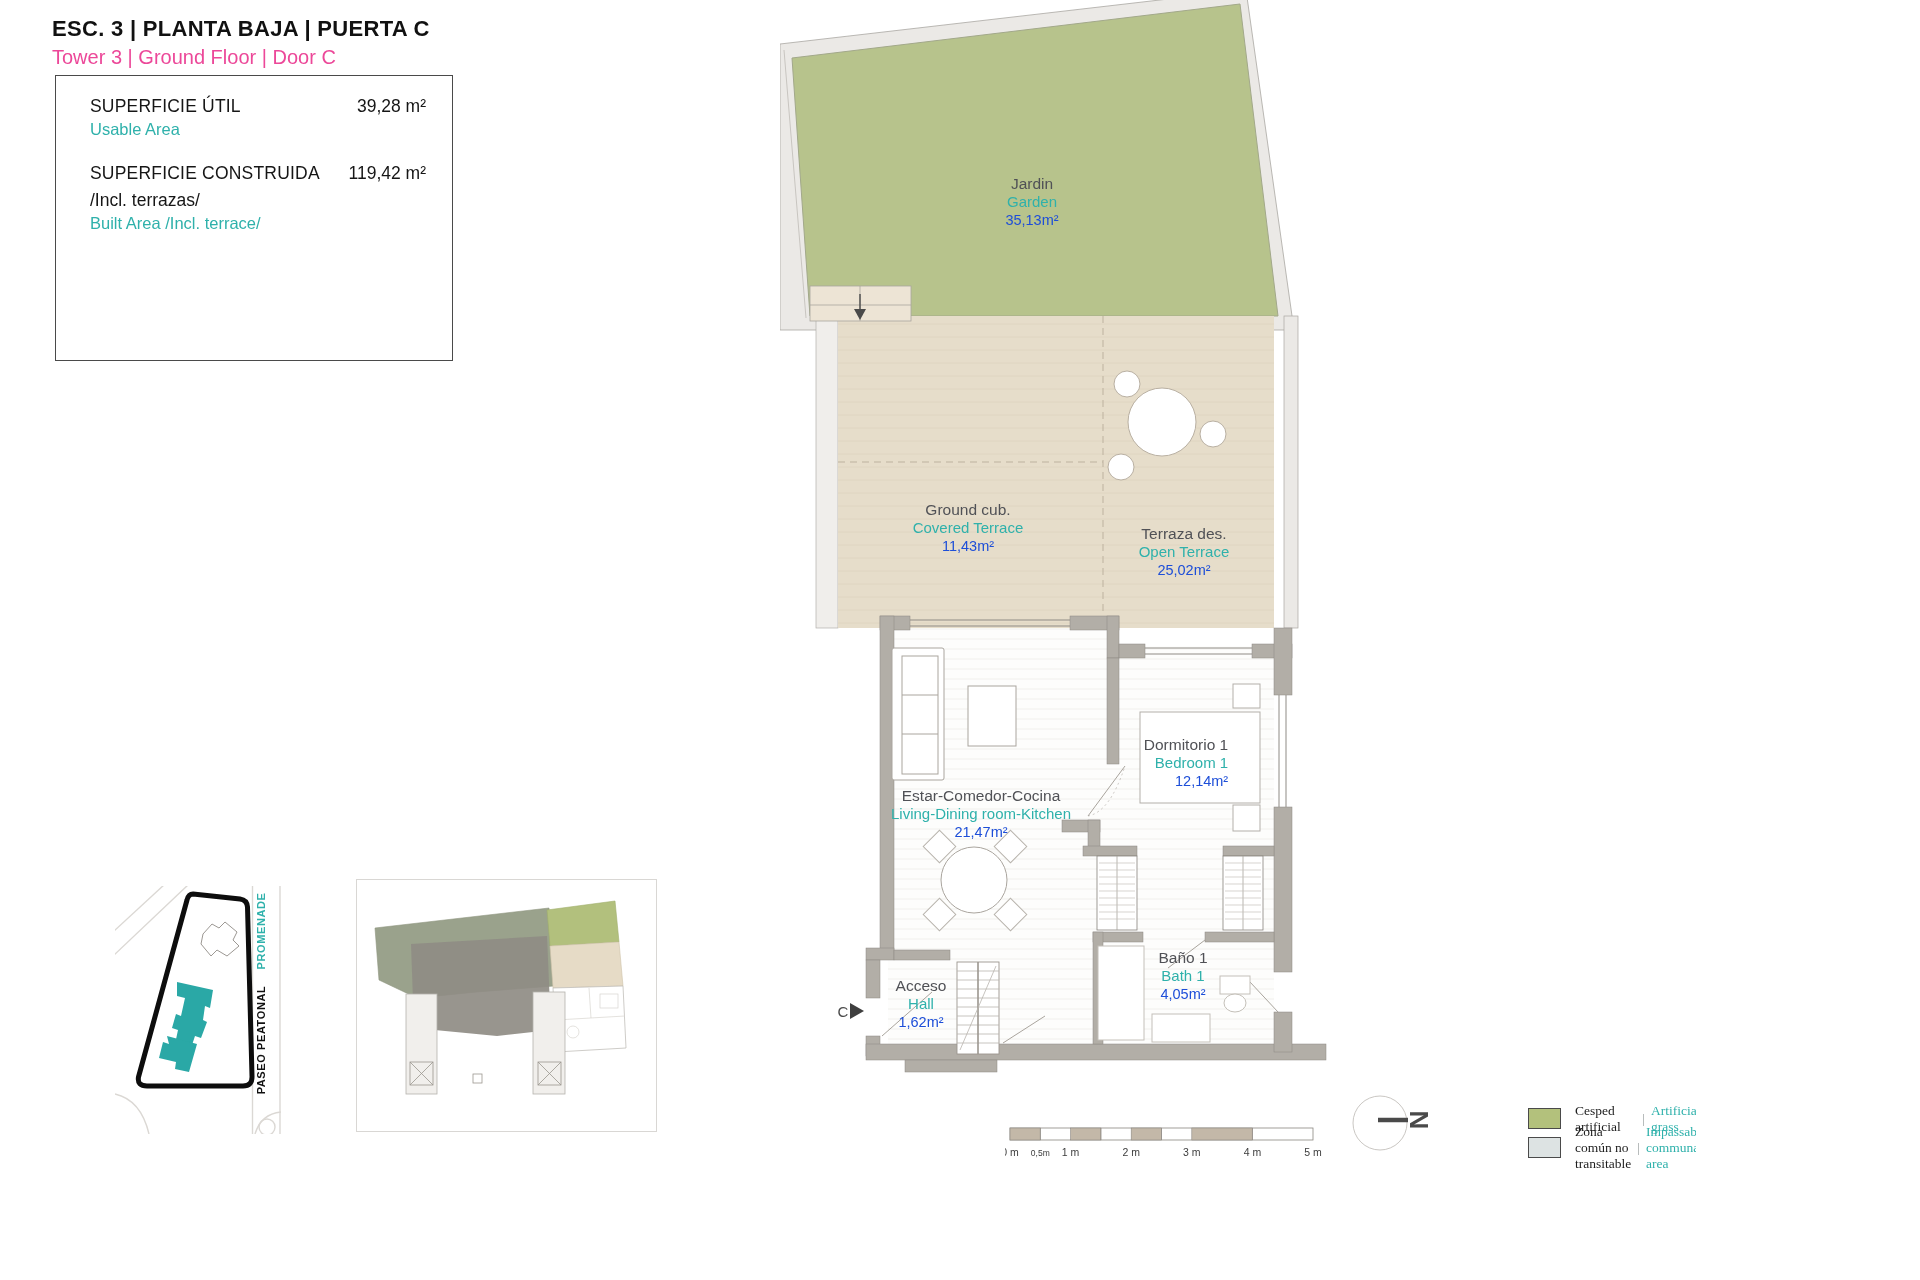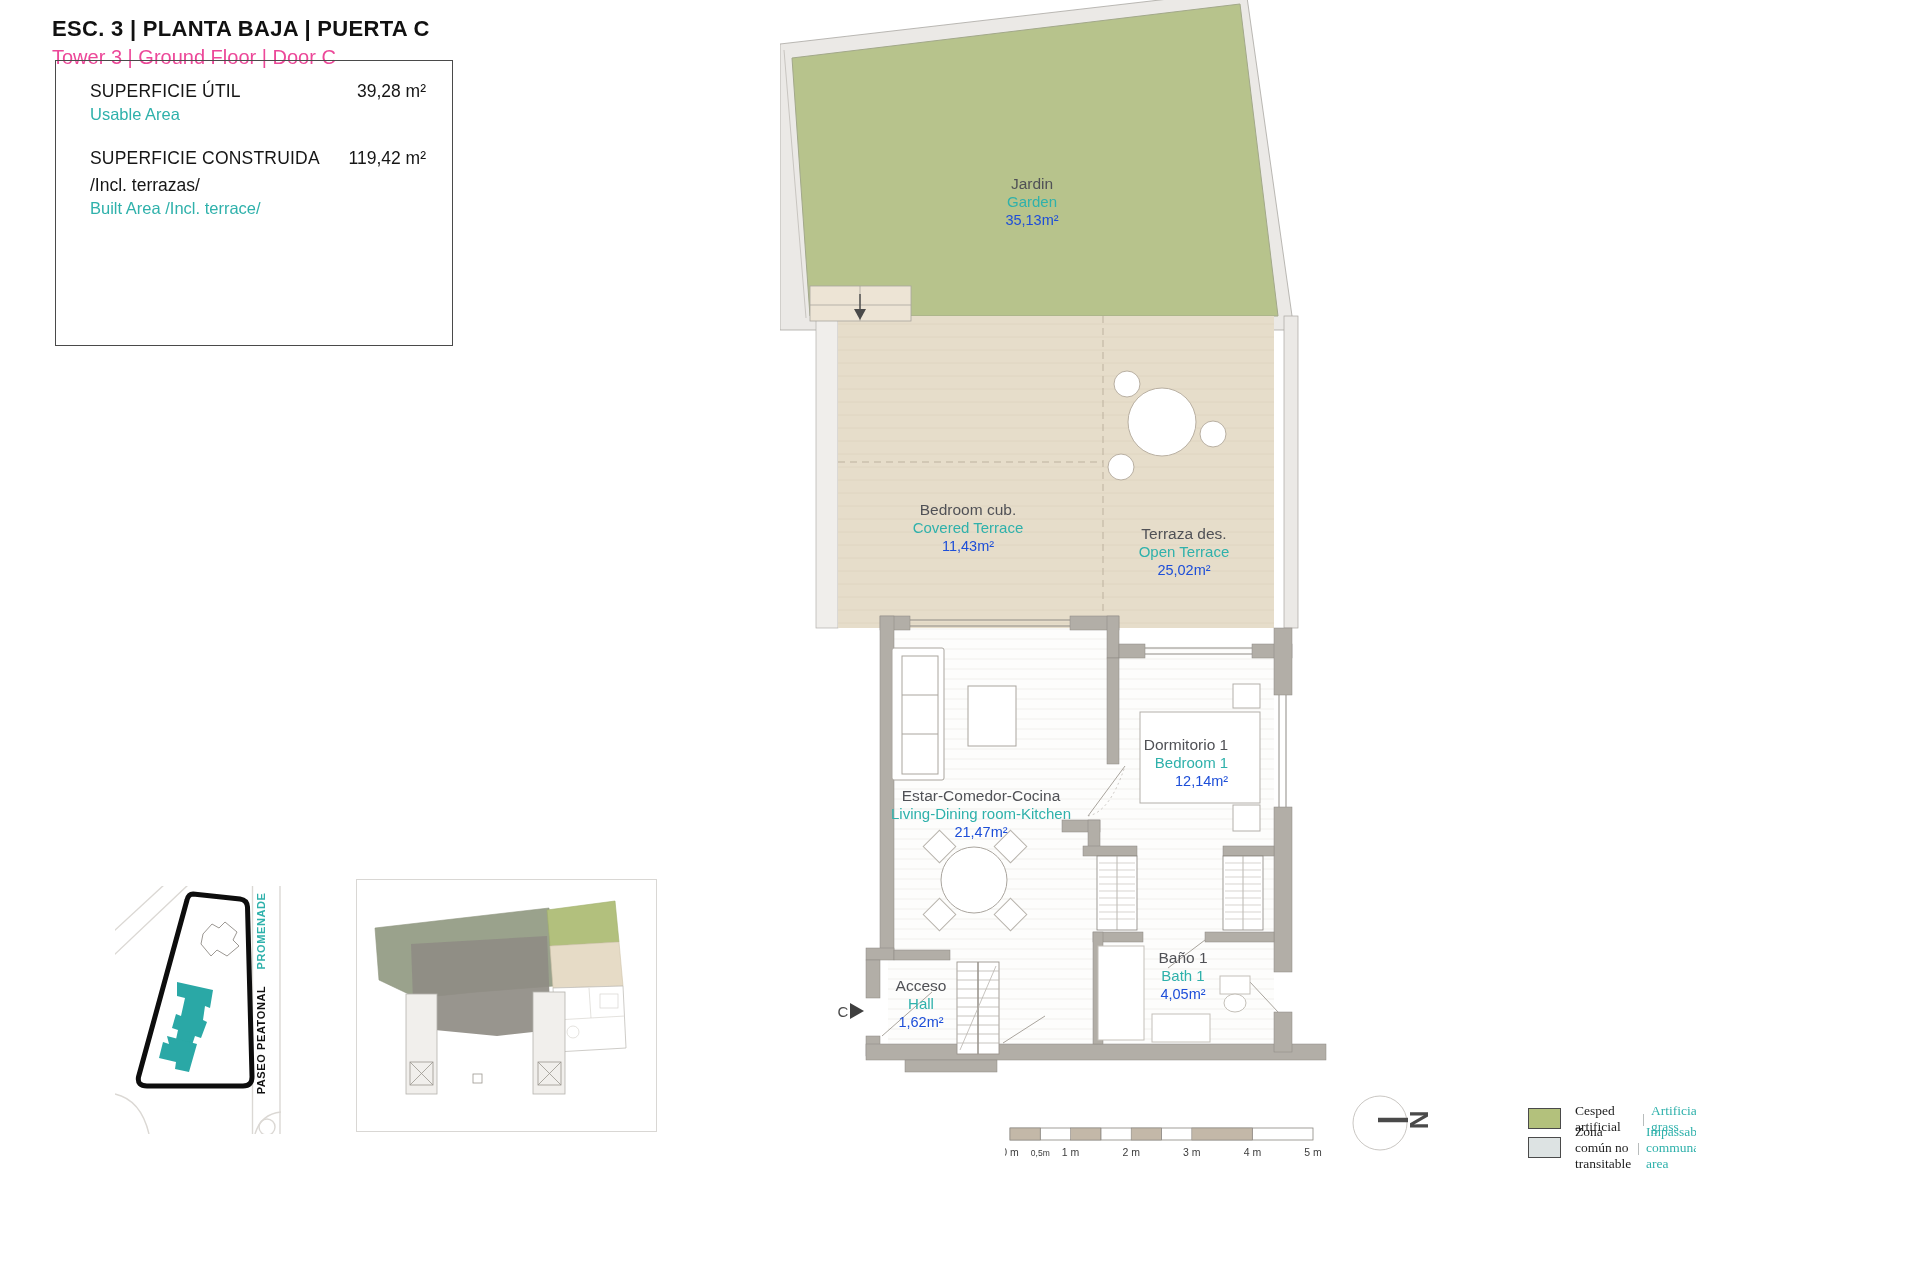--- a/index.html
+++ b/index.html
@@ -6,21 +6,21 @@
   .canvas{
     position:relative;width:1696px;height:1280px;background:#ffffff;overflow:hidden;
     font-family:"Liberation Sans","DejaVu Sans",sans-serif;color:#1a1a1a;
   }
   
   .header{position:absolute;left:52px;top:16px;}
   .title{font-size:22px;font-weight:bold;color:#111;letter-spacing:.3px;}
   .subtitle{font-size:20px;color:#ec4899;margin-top:4px;}
   
   .info-box{
-    position:absolute;left:55px;top:60px;width:398px;height:286px;
+    position:absolute;left:55px;top:75px;width:398px;height:286px;
     border:1px solid #4a4a4a;box-sizing:border-box;padding:20px 26px 0 34px;
   }
   .info-row{margin-bottom:24px;}
   .info-line{display:flex;justify-content:space-between;align-items:baseline;}
   .info-es{font-size:17.5px;color:#161616;letter-spacing:.2px;}
   .info-val{font-size:17.5px;color:#161616;white-space:nowrap;padding-left:6px;}
   .info-en{font-size:16.5px;color:#2fb1ab;margin-top:3px;}
   .info-es2{font-size:17.5px;color:#161616;margin-top:6px;}
   
   .room-label{position:absolute;transform:translateX(-50%);text-align:center;line-height:1.24;white-space:nowrap;}
@@ -262,21 +262,21 @@
       <polygon points="70,1003 84,1011 70,1019" fill="#3f3f3f"></polygon>
     </g>
   </svg>
 
   <div class="room-label" style="left:1032px;top:174px;">
     <div class="l-es">Jardin</div>
     <div class="l-en">Garden</div>
     <div class="l-area">35,13m²</div>
   </div>
   <div class="room-label" style="left:968px;top:500px;">
-    <div class="l-es">Bedroom cub.</div>
+    <div class="l-es">Ground cub.</div>
     <div class="l-en">Covered Terrace</div>
     <div class="l-area">11,43m²</div>
   </div>
   <div class="room-label" style="left:1184px;top:524px;">
     <div class="l-es">Terraza des.</div>
     <div class="l-en">Open Terrace</div>
     <div class="l-area">25,02m²</div>
   </div>
   <div class="room-label" style="left:981px;top:786px;">
     <div class="l-es">Estar-Comedor-Cocina</div>

